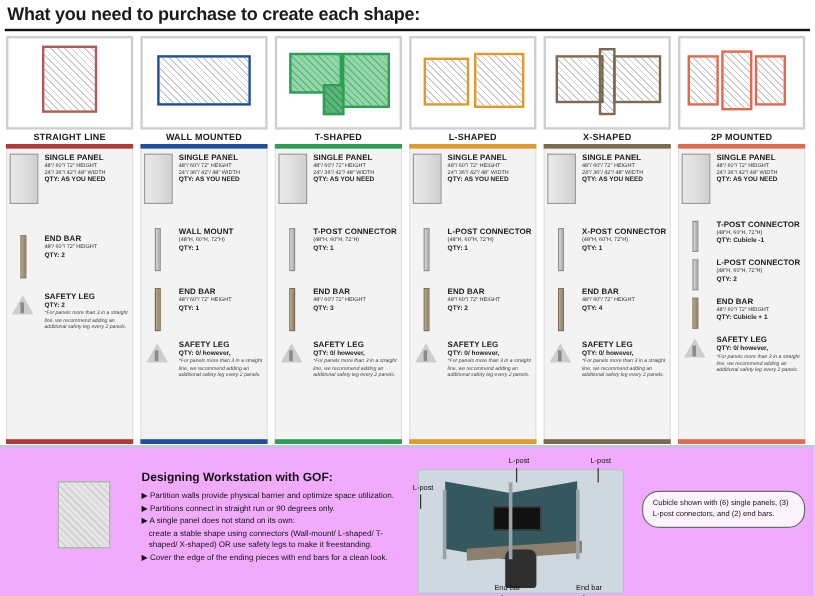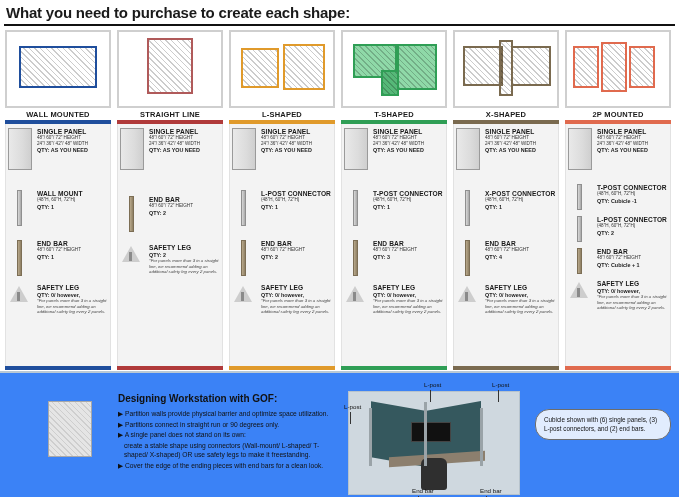--- a/index.html
+++ b/index.html
@@ -137,21 +137,21 @@
     position: absolute; right: 8px; top: 0px;
     font-size: 13px; font-weight: bold; color:#2b2b2b;
     letter-spacing: -0.5px;
     display:flex; align-items:center; gap:2px;
   }
   .gof .gicon { width: 12px; height: 12px; background:#6c7a5a; display:inline-block; }
 
   
   .bottom {
     position: absolute; left:0; top: 371px; width: 679px; height: 126px;
-    background: #3b82f6;
+    background: #f0abfc;
     border-top: 2px solid #b9c8d4;
   }
   .bhead {
     position: absolute; left: 118px; top: 20px;
     font-size: 10px; font-weight: bold; color:#111;
   }
   .blist {
     position: absolute; left: 118px; top: 36px; width: 212px;
     font-size: 6.7px; line-height: 1.42; color:#111;
   }
@@ -199,38 +199,88 @@
 <div class="page">
 
   <div class="title">What you need to purchase to create each shape:</div>
   <div class="title-rule"></div>
 
   <div class="cols">
 
     <div class="col">
       <div class="shapeart">
         <div class="shape-frame"></div>
-        <div class="hp" style="left:14px;top:16px;width:78px;height:42px;border-color:#1f4e9c;"></div>
-      </div>
-      <div class="shape-caption">WALL MOUNTED</div>
-      <div class="band" style="background:#1f4e9c"></div>
+        <div class="hp" style="left:30px;top:8px;width:46px;height:56px;border-color:#b05a5a;"></div>
+      </div>
+      <div class="shape-caption">STRAIGHT LINE</div>
+      <div class="band" style="background:#b03a3a"></div>
 
       <div class="items">
         <div class="item">
           <div class="item-row">
             <div class="thumb">
                 <div class="t-panel"></div>
               </div>
             <div class="txt">
               <div class="iname">SINGLE PANEL</div>
               <div class="idim">48"/ 60"/ 72" HEIGHT<br>24"/ 36"/ 42"/ 48" WIDTH</div>
               <div class="iqty">QTY: AS YOU NEED</div>
             </div>
           </div>
         </div>
+        <div class="item" style="margin-top:26px">
+          <div class="item-row">
+            <div class="thumb">
+                <div class="t-bar"></div>
+              </div>
+            <div class="txt">
+              <div class="iname">END BAR</div>
+              <div class="idim">48"/ 60"/ 72" HEIGHT</div>
+              <div class="iqty">QTY: 2</div>
+            </div>
+          </div>
+        </div>
+        <div class="item" style="margin-top:12px">
+          <div class="item-row">
+            <div class="thumb">
+                <div class="t-leg"></div>
+              </div>
+            <div class="txt">
+              <div class="iname">SAFETY LEG</div>
+              <div class="iqty">QTY: 2</div>
+              <div class="note">*For panels more than 3 in a straight line, we recommend adding an additional safety leg every 2 panels.</div>
+            </div>
+          </div>
+        </div>
+      </div>
+      <div class="sold">&nbsp;</div>
+      <div class="soldbar" style="background:#b03a3a"></div>
+    </div>
+
+    <div class="col">
+      <div class="shapeart">
+        <div class="shape-frame"></div>
+        <div class="hp" style="left:14px;top:16px;width:78px;height:42px;border-color:#1f4e9c;"></div>
+      </div>
+      <div class="shape-caption">WALL MOUNTED</div>
+      <div class="band" style="background:#1f4e9c"></div>
+
+      <div class="items">
+        <div class="item">
+          <div class="item-row">
+            <div class="thumb">
+                <div class="t-panel"></div>
+              </div>
+            <div class="txt">
+              <div class="iname">SINGLE PANEL</div>
+              <div class="idim">48"/ 60"/ 72" HEIGHT<br>24"/ 36"/ 42"/ 48" WIDTH</div>
+              <div class="iqty">QTY: AS YOU NEED</div>
+            </div>
+          </div>
+        </div>
         <div class="item" style="margin-top:20px">
           <div class="item-row">
             <div class="thumb">
                 <div class="t-conn"></div>
               </div>
             <div class="txt">
               <div class="iname">WALL MOUNT</div>
               <div class="idim">(48"H, 60"H, 72"H)</div>
               <div class="iqty">QTY: 1</div>
             </div>
@@ -256,133 +306,20 @@
             <div class="txt">
               <div class="iname">SAFETY LEG</div>
               <div class="iqty">QTY: 0/ however,</div>
               <div class="note">*For panels more than 3 in a straight line, we recommend adding an additional safety leg every 2 panels.</div>
             </div>
           </div>
         </div>
       </div>
       <div class="sold">&nbsp;</div>
       <div class="soldbar" style="background:#1f4e9c"></div>
-    </div>
-
-    <div class="col">
-      <div class="shapeart">
-        <div class="shape-frame"></div>
-        <div class="hp" style="left:30px;top:8px;width:46px;height:56px;border-color:#b05a5a;"></div>
-      </div>
-      <div class="shape-caption">STRAIGHT LINE</div>
-      <div class="band" style="background:#b03a3a"></div>
-
-      <div class="items">
-        <div class="item">
-          <div class="item-row">
-            <div class="thumb">
-                <div class="t-panel"></div>
-              </div>
-            <div class="txt">
-              <div class="iname">SINGLE PANEL</div>
-              <div class="idim">48"/ 60"/ 72" HEIGHT<br>24"/ 36"/ 42"/ 48" WIDTH</div>
-              <div class="iqty">QTY: AS YOU NEED</div>
-            </div>
-          </div>
-        </div>
-        <div class="item" style="margin-top:26px">
-          <div class="item-row">
-            <div class="thumb">
-                <div class="t-bar"></div>
-              </div>
-            <div class="txt">
-              <div class="iname">END BAR</div>
-              <div class="idim">48"/ 60"/ 72" HEIGHT</div>
-              <div class="iqty">QTY: 2</div>
-            </div>
-          </div>
-        </div>
-        <div class="item" style="margin-top:12px">
-          <div class="item-row">
-            <div class="thumb">
-                <div class="t-leg"></div>
-              </div>
-            <div class="txt">
-              <div class="iname">SAFETY LEG</div>
-              <div class="iqty">QTY: 2</div>
-              <div class="note">*For panels more than 3 in a straight line, we recommend adding an additional safety leg every 2 panels.</div>
-            </div>
-          </div>
-        </div>
-      </div>
-      <div class="sold">&nbsp;</div>
-      <div class="soldbar" style="background:#b03a3a"></div>
-    </div>
-
-    <div class="col">
-      <div class="shapeart">
-        <div class="shape-frame"></div>
-        <div class="hp" style="left:12px;top:18px;width:38px;height:40px;border-color:#e09a2b;"></div>
-        <div class="hp" style="left:54px;top:14px;width:42px;height:46px;border-color:#e09a2b;"></div>
-      </div>
-      <div class="shape-caption">L-SHAPED</div>
-      <div class="band" style="background:#e09a2b"></div>
-
-      <div class="items">
-        <div class="item">
-          <div class="item-row">
-            <div class="thumb">
-                <div class="t-panel"></div>
-              </div>
-            <div class="txt">
-              <div class="iname">SINGLE PANEL</div>
-              <div class="idim">48"/ 60"/ 72" HEIGHT<br>24"/ 36"/ 42"/ 48" WIDTH</div>
-              <div class="iqty">QTY: AS YOU NEED</div>
-            </div>
-          </div>
-        </div>
-        <div class="item" style="margin-top:20px">
-          <div class="item-row">
-            <div class="thumb">
-                <div class="t-conn"></div>
-              </div>
-            <div class="txt">
-              <div class="iname">L-POST CONNECTOR</div>
-              <div class="idim">(48"H, 60"H, 72"H)</div>
-              <div class="iqty">QTY: 1</div>
-            </div>
-          </div>
-        </div>
-        <div class="item" style="margin-top:14px">
-          <div class="item-row">
-            <div class="thumb">
-                <div class="t-bar"></div>
-              </div>
-            <div class="txt">
-              <div class="iname">END BAR</div>
-              <div class="idim">48"/ 60"/ 72" HEIGHT</div>
-              <div class="iqty">QTY: 2</div>
-            </div>
-          </div>
-        </div>
-        <div class="item" style="margin-top:8px">
-          <div class="item-row">
-            <div class="thumb">
-                <div class="t-leg"></div>
-              </div>
-            <div class="txt">
-              <div class="iname">SAFETY LEG</div>
-              <div class="iqty">QTY: 0/ however,</div>
-              <div class="note">*For panels more than 3 in a straight line, we recommend adding an additional safety leg every 2 panels.</div>
-            </div>
-          </div>
-        </div>
-      </div>
-      <div class="sold">&nbsp;</div>
-      <div class="soldbar" style="background:#e09a2b"></div>
     </div>
 
     <div class="col">
       <div class="shapeart">
         <div class="shape-frame"></div>
         <div class="hp" style="left:12px;top:14px;width:44px;height:34px;border-color:#2f9e55;background-color:#8fd9a8;"></div>
         <div class="hp" style="left:56px;top:14px;width:40px;height:46px;border-color:#2f9e55;background-color:#8fd9a8;"></div>
         <div class="hp" style="left:40px;top:40px;width:18px;height:26px;border-color:#2f9e55;background-color:#56b878;"></div>
       </div>
       <div class="shape-caption">T-SHAPED</div>
@@ -433,20 +370,83 @@
             <div class="txt">
               <div class="iname">SAFETY LEG</div>
               <div class="iqty">QTY: 0/ however,</div>
               <div class="note">*For panels more than 3 in a straight line, we recommend adding an additional safety leg every 2 panels.</div>
             </div>
           </div>
         </div>
       </div>
       <div class="sold">&nbsp;</div>
       <div class="soldbar" style="background:#2f9e55"></div>
+    </div>
+
+    <div class="col">
+      <div class="shapeart">
+        <div class="shape-frame"></div>
+        <div class="hp" style="left:12px;top:18px;width:38px;height:40px;border-color:#e09a2b;"></div>
+        <div class="hp" style="left:54px;top:14px;width:42px;height:46px;border-color:#e09a2b;"></div>
+      </div>
+      <div class="shape-caption">L-SHAPED</div>
+      <div class="band" style="background:#e09a2b"></div>
+
+      <div class="items">
+        <div class="item">
+          <div class="item-row">
+            <div class="thumb">
+                <div class="t-panel"></div>
+              </div>
+            <div class="txt">
+              <div class="iname">SINGLE PANEL</div>
+              <div class="idim">48"/ 60"/ 72" HEIGHT<br>24"/ 36"/ 42"/ 48" WIDTH</div>
+              <div class="iqty">QTY: AS YOU NEED</div>
+            </div>
+          </div>
+        </div>
+        <div class="item" style="margin-top:20px">
+          <div class="item-row">
+            <div class="thumb">
+                <div class="t-conn"></div>
+              </div>
+            <div class="txt">
+              <div class="iname">L-POST CONNECTOR</div>
+              <div class="idim">(48"H, 60"H, 72"H)</div>
+              <div class="iqty">QTY: 1</div>
+            </div>
+          </div>
+        </div>
+        <div class="item" style="margin-top:14px">
+          <div class="item-row">
+            <div class="thumb">
+                <div class="t-bar"></div>
+              </div>
+            <div class="txt">
+              <div class="iname">END BAR</div>
+              <div class="idim">48"/ 60"/ 72" HEIGHT</div>
+              <div class="iqty">QTY: 2</div>
+            </div>
+          </div>
+        </div>
+        <div class="item" style="margin-top:8px">
+          <div class="item-row">
+            <div class="thumb">
+                <div class="t-leg"></div>
+              </div>
+            <div class="txt">
+              <div class="iname">SAFETY LEG</div>
+              <div class="iqty">QTY: 0/ however,</div>
+              <div class="note">*For panels more than 3 in a straight line, we recommend adding an additional safety leg every 2 panels.</div>
+            </div>
+          </div>
+        </div>
+      </div>
+      <div class="sold">&nbsp;</div>
+      <div class="soldbar" style="background:#e09a2b"></div>
     </div>
 
     <div class="col">
       <div class="shapeart">
         <div class="shape-frame"></div>
         <div class="hp" style="left:10px;top:16px;width:40px;height:40px;border-color:#7a6a4f;"></div>
         <div class="hp" style="left:58px;top:16px;width:40px;height:40px;border-color:#7a6a4f;"></div>
         <div class="hp" style="left:46px;top:10px;width:14px;height:56px;border-color:#7a6a4f;"></div>
       </div>
       <div class="shape-caption">X-SHAPED</div>

